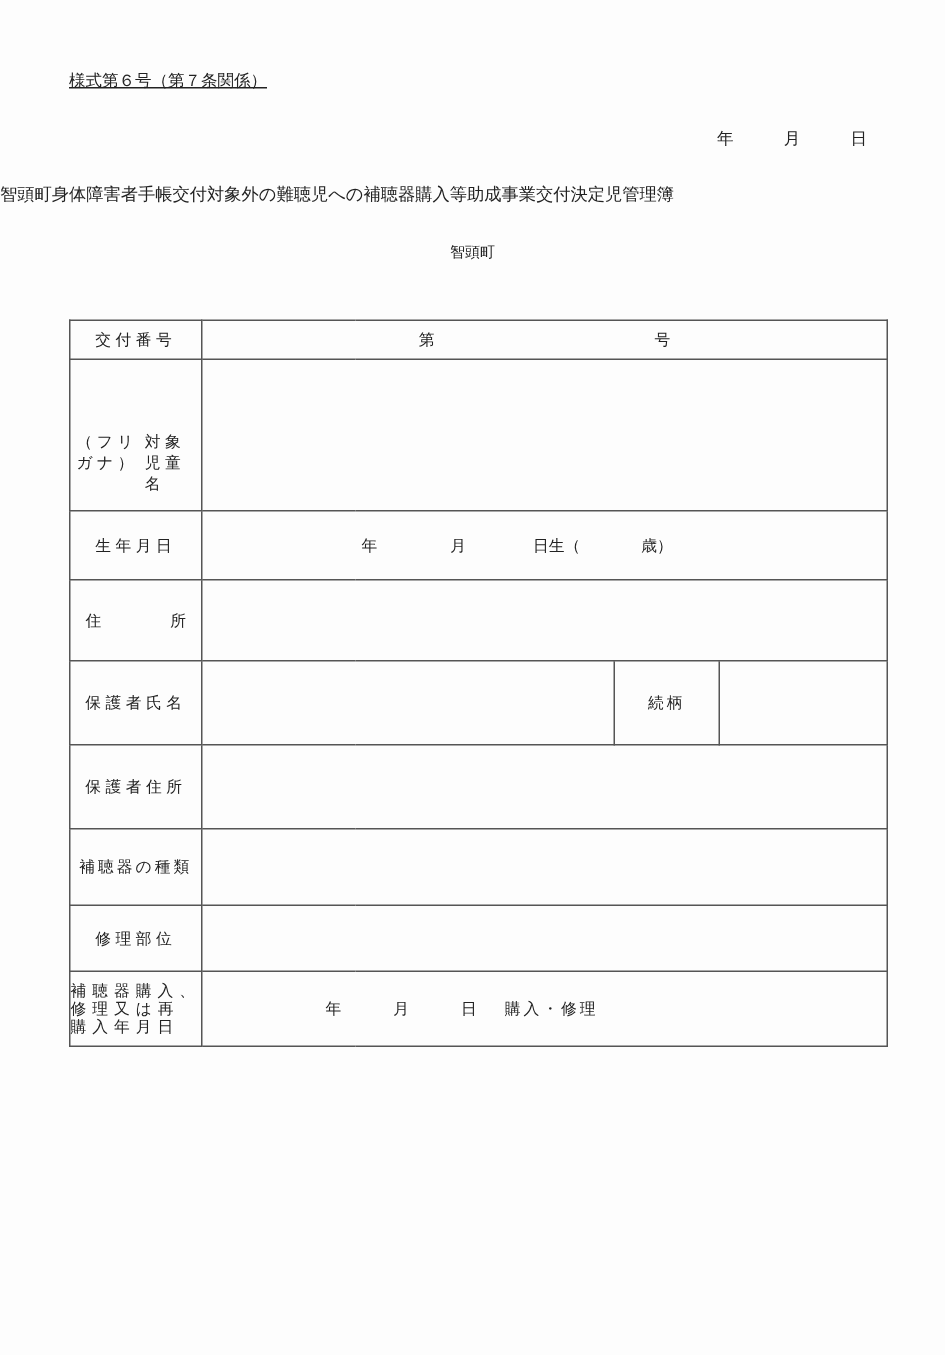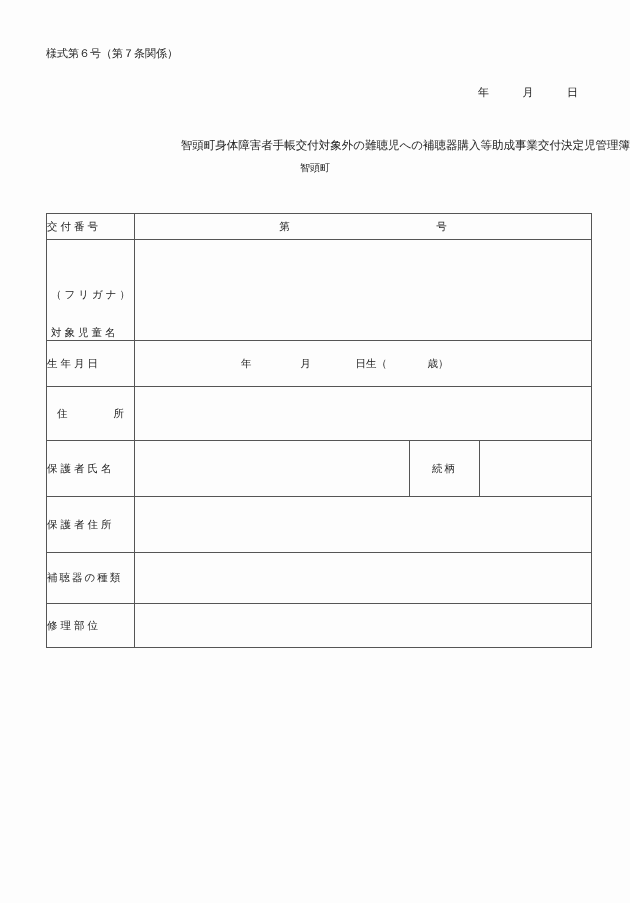--- a/index.html
+++ b/index.html
@@ -2,39 +2,39 @@
 <html><head>
 <meta charset="utf-8">
 <style>
   html, body { margin: 0; padding: 0; }
   body {
     width: 630px; height: 903px; background: #fdfdfd; position: relative;
     font-family: "DejaVu Serif", "Liberation Serif", serif; color: #222;
     font-size: 11px; overflow: hidden;
   }
   .abs { position: absolute; white-space: nowrap; }
-  #form-number { left: 46px; top: 46px; font-size: 11px; }
+  #form-number { left: 46px; top: 46px; font-size: 11px; text-decoration: underline; }
   #date-line { right: 52px; top: 85px; font-size: 11px; }
   #date-line span { margin-left: 30px; }
-  #doc-title { left: 0; width: 630px; text-align: right; top: 122px; font-size: 11.5px; margin-top: 16px; }
+  #doc-title { left: 0; width: 630px; text-align: left; top: 122px; font-size: 11.5px; }
   #town-name { left: 0; width: 630px; text-align: center; top: 161px; font-size: 10px; }
 
   table.form {
     position: absolute; left: 46px; top: 213px; width: 545px;
     border-collapse: collapse; table-layout: fixed;
   }
   table.form td {
     border: 1px solid #555; padding: 0; font-size: 10.5px; vertical-align: middle;
   }
-  td.label { text-align: left; letter-spacing: 3px; }
+  td.label { text-align: center; letter-spacing: 3px; }
   td.label-tight { text-align: left; letter-spacing: 4px; line-height: 12px; padding-left: 1px; font-size: 10px; }
   .center { text-align: center; }
   .right { text-align: right; padding-right: 2px !important; }
   .spread { display: flex; justify-content: space-between; padding: 0 10px; }
-  .furi { display: flex; flex-direction: column; justify-content: space-between; height: 52px; padding-left: 4px; letter-spacing: 3px; text-align: left; margin-top: 48px;}
+  .furi { display: flex; flex-direction: row; justify-content: space-between; height: 52px; padding-left: 4px; letter-spacing: 3px; text-align: left; margin-top: 48px;}
   .gap { display: inline-block; }
 </style>
 </head>
 <body>
 
 <div class="abs" id="form-number">様式第６号（第７条関係）</div>
 
 <div class="abs" id="date-line">
   <span>年</span>
   <span>月</span>
@@ -112,15 +112,27 @@
   <tr style="height:51px">
     <td class="label" style="letter-spacing:2px">補聴器の種類</td>
     <td colspan="5"></td>
   </tr>
 
   <tr style="height:44px">
     <td class="label">修理部位</td>
     <td colspan="5"></td>
   </tr>
 
+  <tr style="height:50px">
+    <td class="label-tight">補聴器購入、修理又は再購入年月日</td>
+    <td colspan="5" style="padding-left:82px">
+      <span>年</span>
+      <span class="gap" style="width:28px"></span>
+      <span>月</span>
+      <span class="gap" style="width:28px"></span>
+      <span>日</span>
+      <span class="gap" style="width:12px"></span>
+      <span style="letter-spacing:2px">購入・修理</span>
+    </td>
+  </tr>
 
 </tbody>
   </table>
 
 </body></html>

